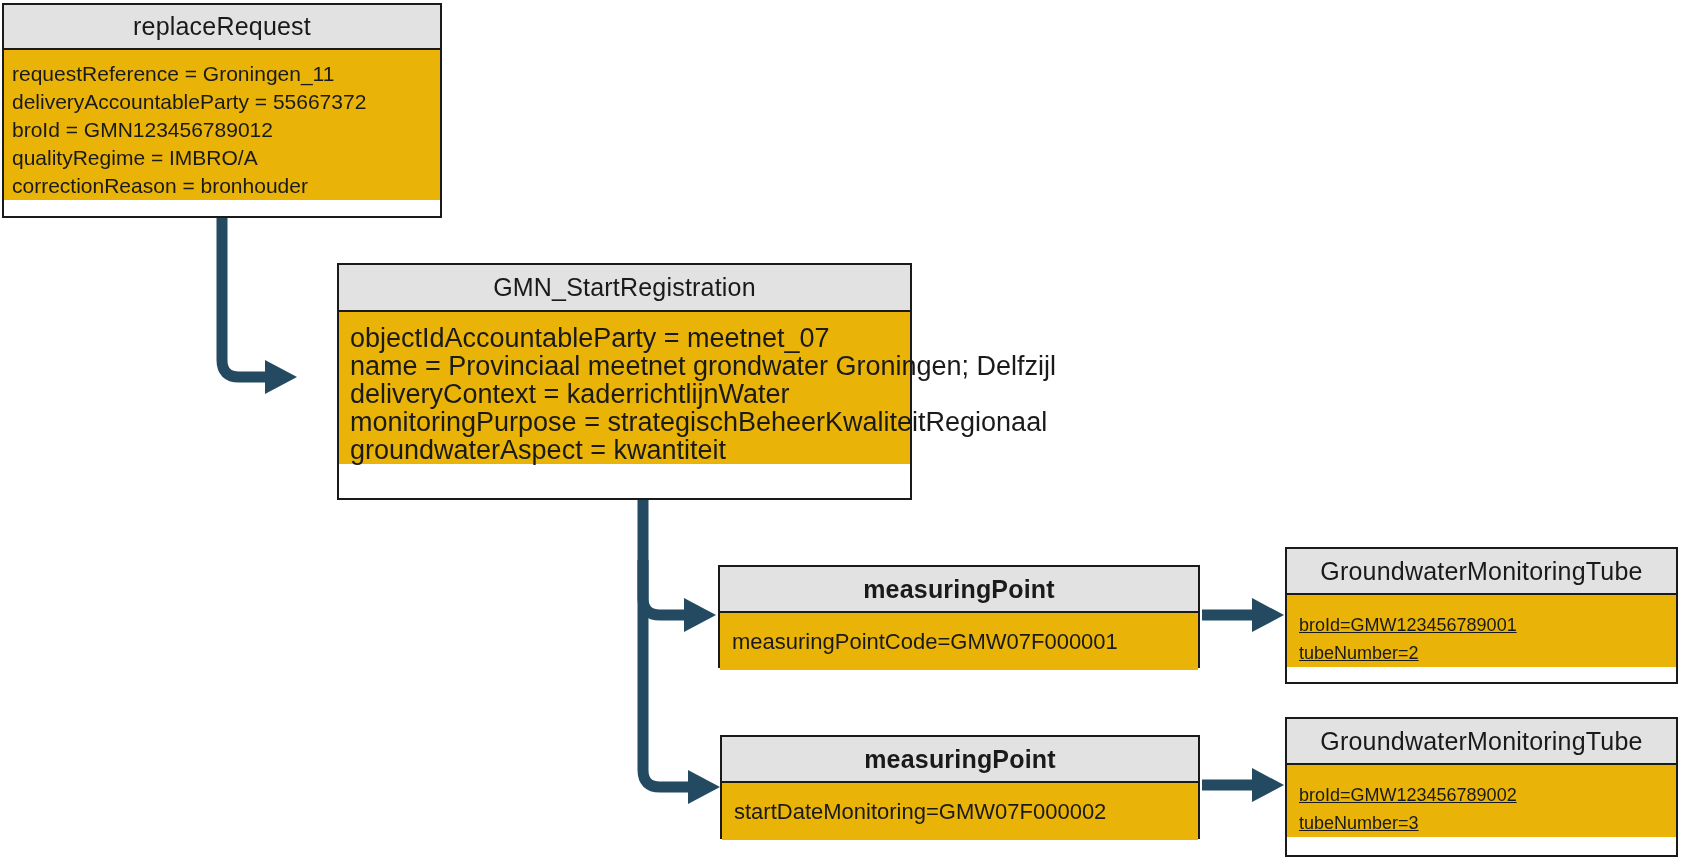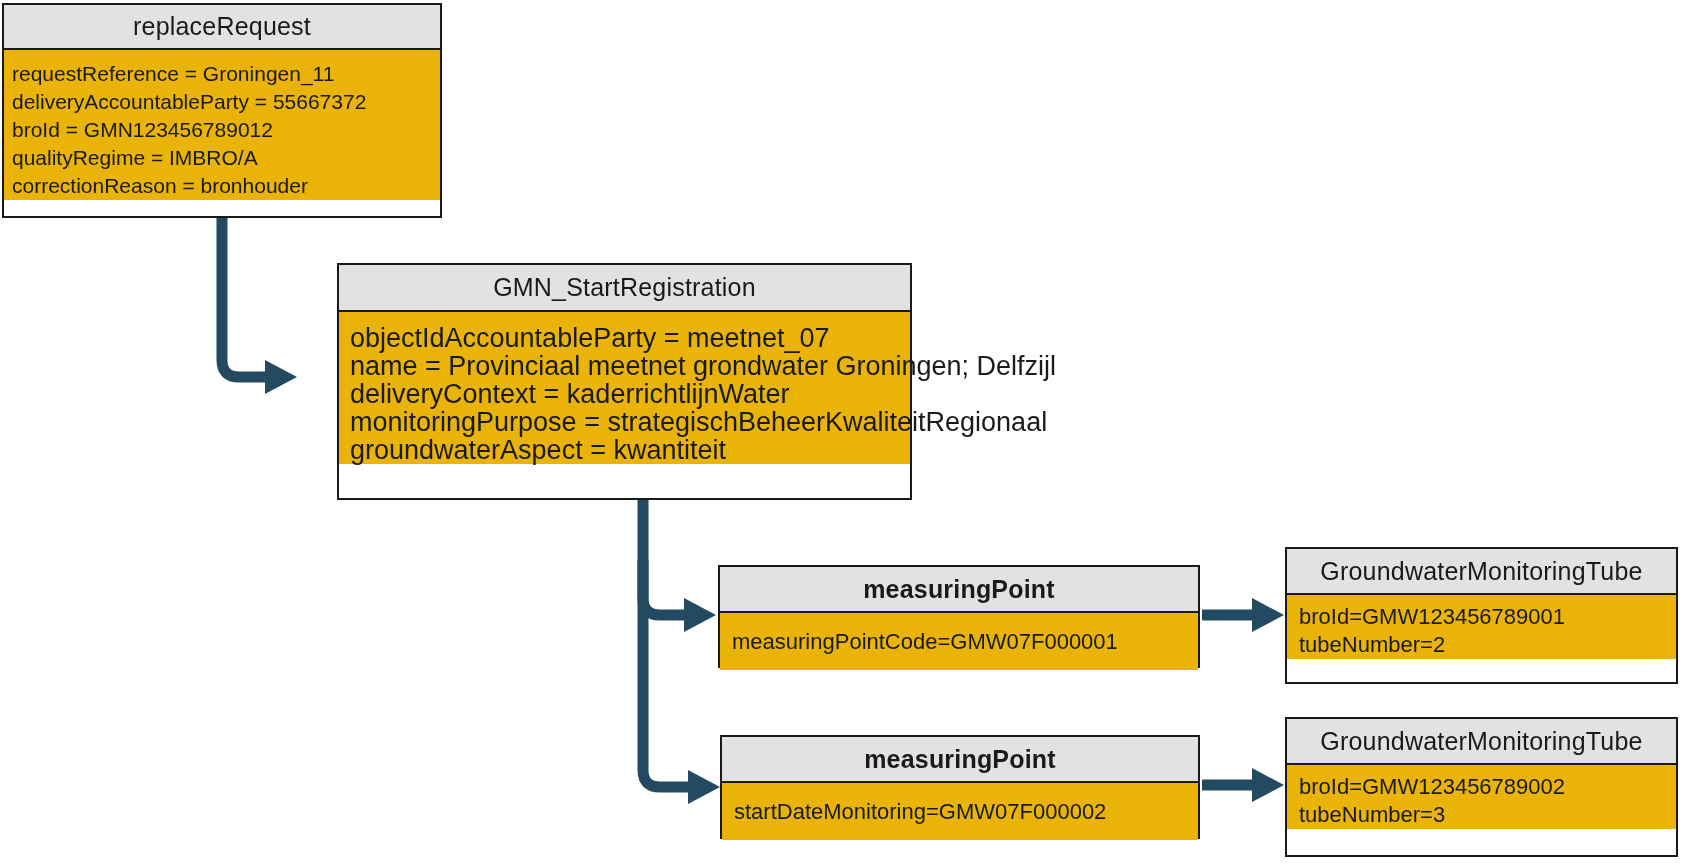--- a/index.html
+++ b/index.html
@@ -75,21 +75,21 @@
     height: 57px;
     display: flex;
     align-items: center;
     padding-left: 12px;
     font-size: 22px;
   }
   
   #node-tube1 { left: 1285px; top: 547px; width: 393px; height: 137px; }
   #node-tube2 { left: 1285px; top: 717px; width: 393px; height: 140px; }
   .tube .node-header { height: 46px; }
-  .tube .node-body { padding: 8px 10px 0 12px; font-size: 22px; }
+  .tube .node-body { padding: 16px 10px 0 12px; font-size: 18px; text-decoration: underline; }
 </style>
 </head>
 <body>
 
 <div class="canvas">
 
   <svg class="edges-layer" viewBox="0 0 1686 864" xmlns="http://www.w3.org/2000/svg">
     <g>
       <path class="conn" d="M 222 218 L 222 360 Q 222 377 239 377 L 269 377"></path>
       <polygon class="head" points="297,377 265,360 265,394"></polygon>

